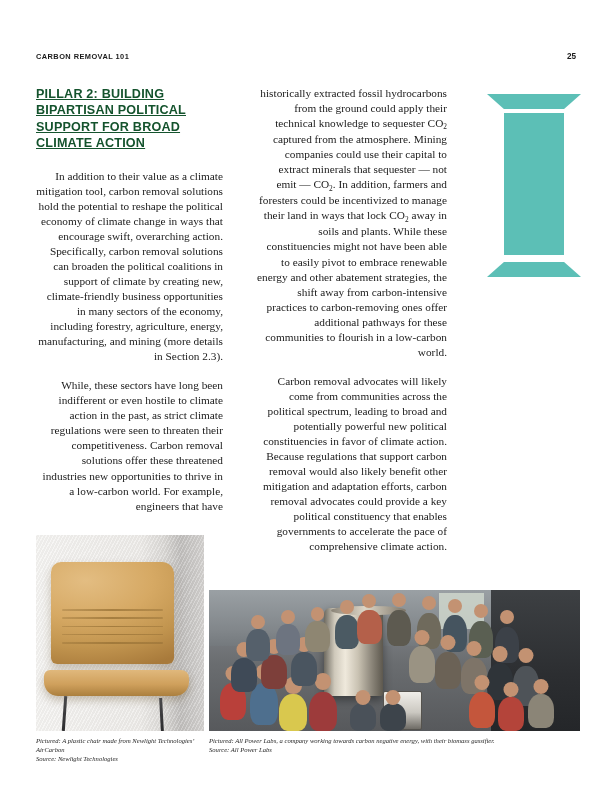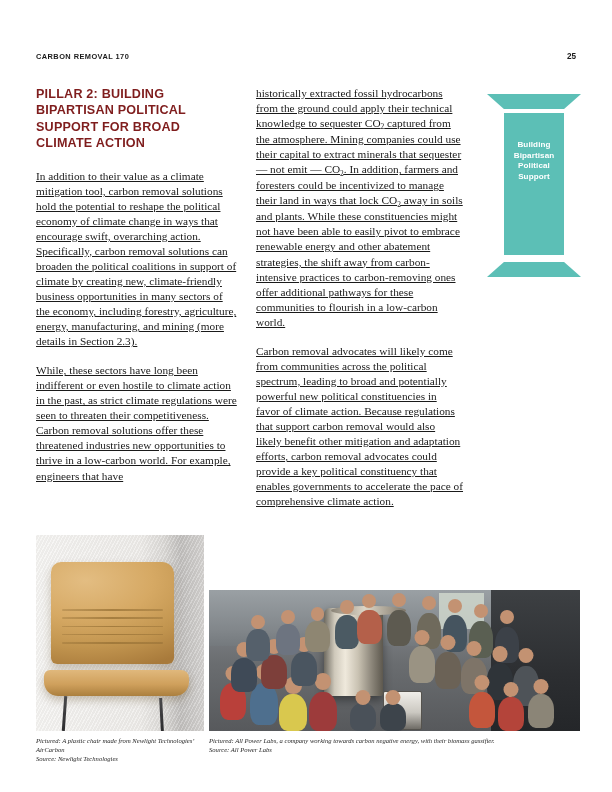--- a/index.html
+++ b/index.html
@@ -54,32 +54,32 @@
     left: 256px;
     width: 207px;
   }
 
   .pillar-heading {
     font-family: "Liberation Sans", sans-serif;
     font-size: 12.6px;
     font-weight: 700;
     line-height: 16.4px;
     letter-spacing: 0.2px;
-    color: #7f1d1d;
+    color: #14532d;
     margin: 0 0 17px 0;
     text-transform: uppercase;
+    text-decoration: underline;
   }
 
   p.body {
     font-size: 11.3px;
     line-height: 15.05px;
-    margin: 0 0 14px 0;
-    text-align: left;
+    margin: 0 16px 14px 0;
+    text-align: right;
     color: #1a1a1a;
-    text-decoration: underline;
   }
   p.body:last-child { margin-bottom: 0; }
   p.body sub {
     font-size: 7.4px;
     vertical-align: baseline;
     position: relative;
     top: 2.4px;
   }
 
   
@@ -282,42 +282,41 @@
     width: 58%;
     padding-bottom: 58%;
     border-radius: 50%;
     background: #c39272;
   }
 </style>
 </head>
 <body>
 
 <div class="runhead">
-  <span class="runhead-title">CARBON REMOVAL 170</span>
+  <span class="runhead-title">CARBON REMOVAL 101</span>
   <span class="runhead-page">25</span>
 </div>
 
 <div class="col-left">
   <h1 class="pillar-heading">PILLAR 2: BUILDING BIPARTISAN POLITICAL SUPPORT FOR BROAD CLIMATE ACTION</h1>
   <p class="body">In addition to their value as a climate mitigation tool, carbon removal solutions hold the potential to reshape the political economy of climate change in ways that encourage swift, overarching action. Specifically, carbon removal solutions can broaden the political coalitions in support of climate by creating new, climate-friendly business opportunities in many sectors of the economy, including forestry, agriculture, energy, manufacturing, and mining (more details in Section 2.3).</p>
   <p class="body">While, these sectors have long been indifferent or even hostile to climate action in the past, as strict climate regulations were seen to threaten their competitiveness. Carbon removal solutions offer these threatened industries new opportunities to thrive in a low-carbon world. For example, engineers that have</p>
 </div>
 
 <div class="col-right">
   <p class="body">
     <span>historically extracted fossil hydrocarbons from the ground could apply their technical knowledge to sequester CO</span><sub>2</sub><span> captured from the atmosphere. Mining companies could use their capital to extract minerals that sequester — not emit — CO</span><sub>2</sub><span>. In addition, farmers and foresters could be incentivized to manage their land in ways that lock CO</span><sub>2</sub><span> away in soils and plants. While these constituencies might not have been able to easily pivot to embrace renewable energy and other abatement strategies, the shift away from carbon-intensive practices to carbon-removing ones offer additional pathways for these communities to flourish in a low-carbon world.</span>
   </p>
   <p class="body">Carbon removal advocates will likely come from communities across the political spectrum, leading to broad and potentially powerful new political constituencies in favor of climate action. Because regulations that support carbon removal would also likely benefit other mitigation and adaptation efforts, carbon removal advocates could provide a key political constituency that enables governments to accelerate the pace of comprehensive climate action.</p>
 </div>
 
 <div class="pillar-graphic" style="--teal:#5cbfb6;">
   <div class="pillar-cap"></div>
   <div class="pillar-shaft"></div>
   <div class="pillar-base"></div>
-  <div class="pillar-label">Building Bipartisan Political Support</div>
 </div>
 
 <figure class="fig-left" style="margin:0;">
   <div class="photo">
     <div class="chair-bg"></div>
     <div class="chair-back">
       <div class="slot" style="top:46%;"></div>
       <div class="slot" style="top:54%;"></div>
       <div class="slot" style="top:62%;"></div>
       <div class="slot" style="top:70%;"></div>

